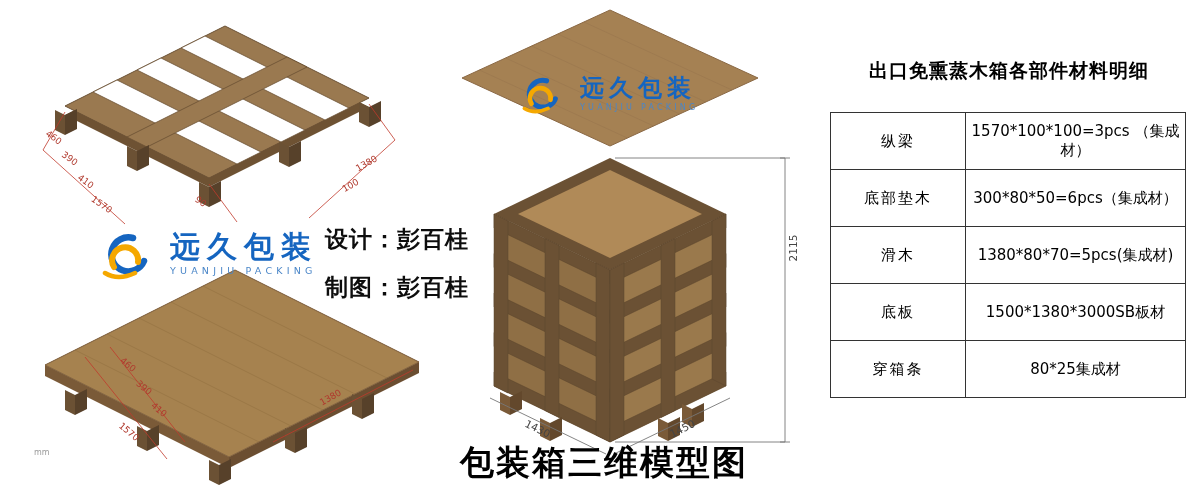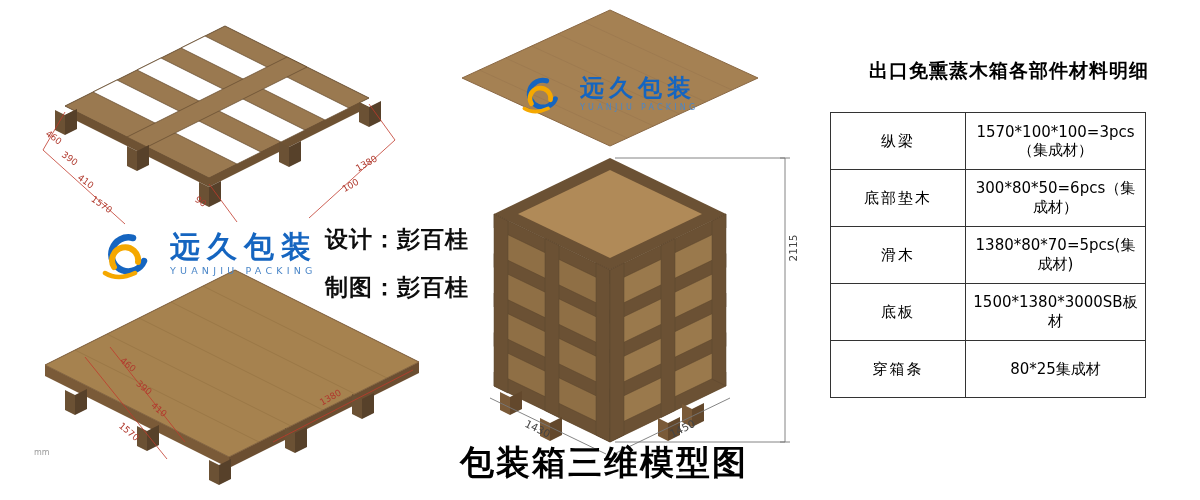--- a/index.html
+++ b/index.html
@@ -22,21 +22,21 @@
 
   .credit { font-size:23px; font-weight:700; letter-spacing:1px; color:#0d0d0d; white-space:nowrap; }
 
   .page-title {
     width:340px; font-size:34px; font-weight:700;
     letter-spacing:2px; color:#000; white-space:nowrap;
   }
 
   .materials { width:358px; }
   .materials-title { font-size:19px; font-weight:600; letter-spacing:1px; text-align:center; margin-bottom:28px; white-space:nowrap; }
-  table.materials-table { border-collapse:collapse; width:316px; background:#fff; table-layout:fixed; }
+  table.materials-table { border-collapse:collapse; width:356px; background:#fff; table-layout:fixed; }
   .materials-table td {
     border:1px solid #333; height:52px; text-align:center; vertical-align:middle;
     font-size:15px; padding:2px 4px; overflow:hidden;
   }
   td.part { width:126px; letter-spacing:2px; }
 
   .unit-note { font-size:8px; color:#999; }
 
   svg { display:block; }
 </style>

